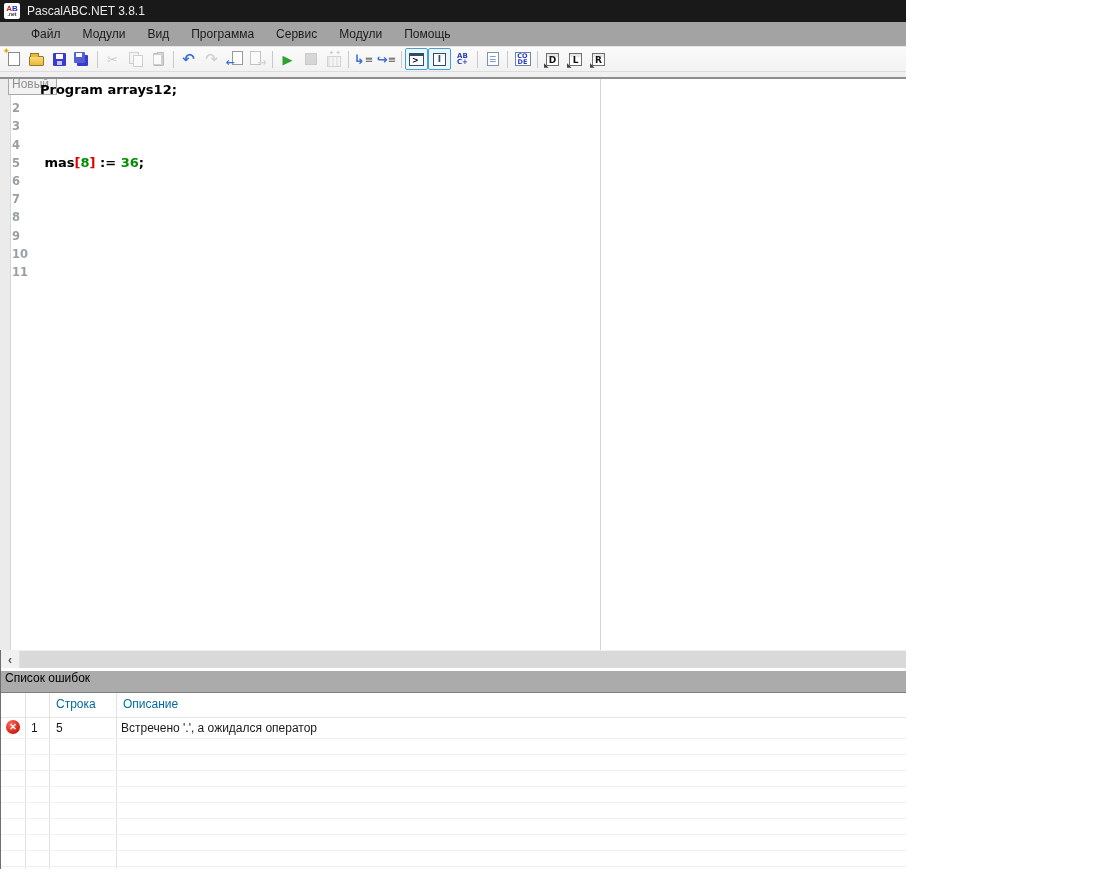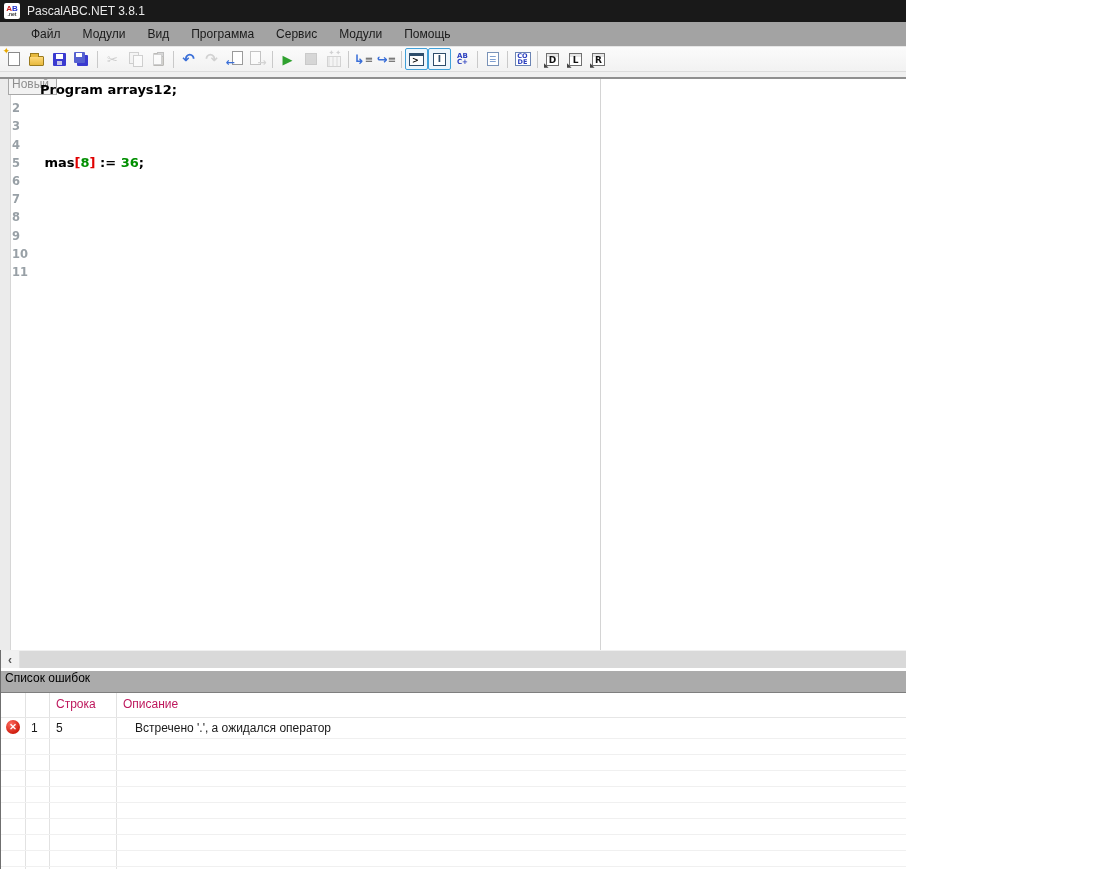--- a/index.html
+++ b/index.html
@@ -96,29 +96,29 @@
   .hscroll{height:18px;background:#d9d9d9;display:flex;align-items:stretch;border-top:1px solid #f0f0f0;box-sizing:border-box;}
   .hs-btn{width:18px;background:#f1f1f1;display:flex;align-items:center;justify-content:center;border-right:1px solid #e0e0e0;}
   .chev{font-size:12px;font-weight:bold;color:#555;line-height:1;}
   .hs-track{flex:1;}
   .errgap{height:3px;background:#fff;}
   .errheader{height:22px;background:#ababab;border-bottom:1px solid #7e7e7e;display:flex;padding-left:4px;font-size:12px;color:#000000;box-sizing:border-box;}
   .errtable{position:relative;background:#fff;height:176px;overflow:hidden;}
   .vsep{position:absolute;top:0;bottom:0;width:1px;background:#e2e2e2;z-index:0;}
   .vs1{left:24px;}.vs2{left:48px;}.vs3{left:115px;}
   .ehrow{height:25px;position:relative;border-bottom:1px solid #e6e6e6;box-sizing:border-box;}
-  .ehrow span{position:absolute;top:4px;font-size:12px;color:#be185d;text-align:center;}
+  .ehrow span{position:absolute;top:4px;font-size:12px;color:#0369a1;text-align:center;}
   .erow{height:21px;position:relative;border-bottom:1px solid #f0f0f0;box-sizing:border-box;}
   .erow.empty{height:16px;}
   .erow span{position:absolute;top:3px;font-size:12px;color:#1a1a1a;}
   .ec-line-h{left:55px;}
   .ec-desc-h{left:122px;}
   .ec-num{left:30px;}
   .ec-line{left:55px;}
-  .ec-desc{left:134px;}
+  .ec-desc{left:120px;}
   .err-icon{width:14px;height:14px;border-radius:50%;background:radial-gradient(circle at 35% 30%,#ff6a5e,var(--error-icon,#cf1d0e) 72%);color:#fff;font-size:9px;font-weight:bold;display:flex;align-items:center;justify-content:center;position:absolute;left:5px;top:2px !important;box-sizing:border-box;}
 </style>
 </head>
 <body>
 
 <div class="window">
 
   <div class="titlebar">
     <span class="appicon">
       <span class="ai-top"><b class="ai-a">A</b><b class="ai-b">B</b></span>

